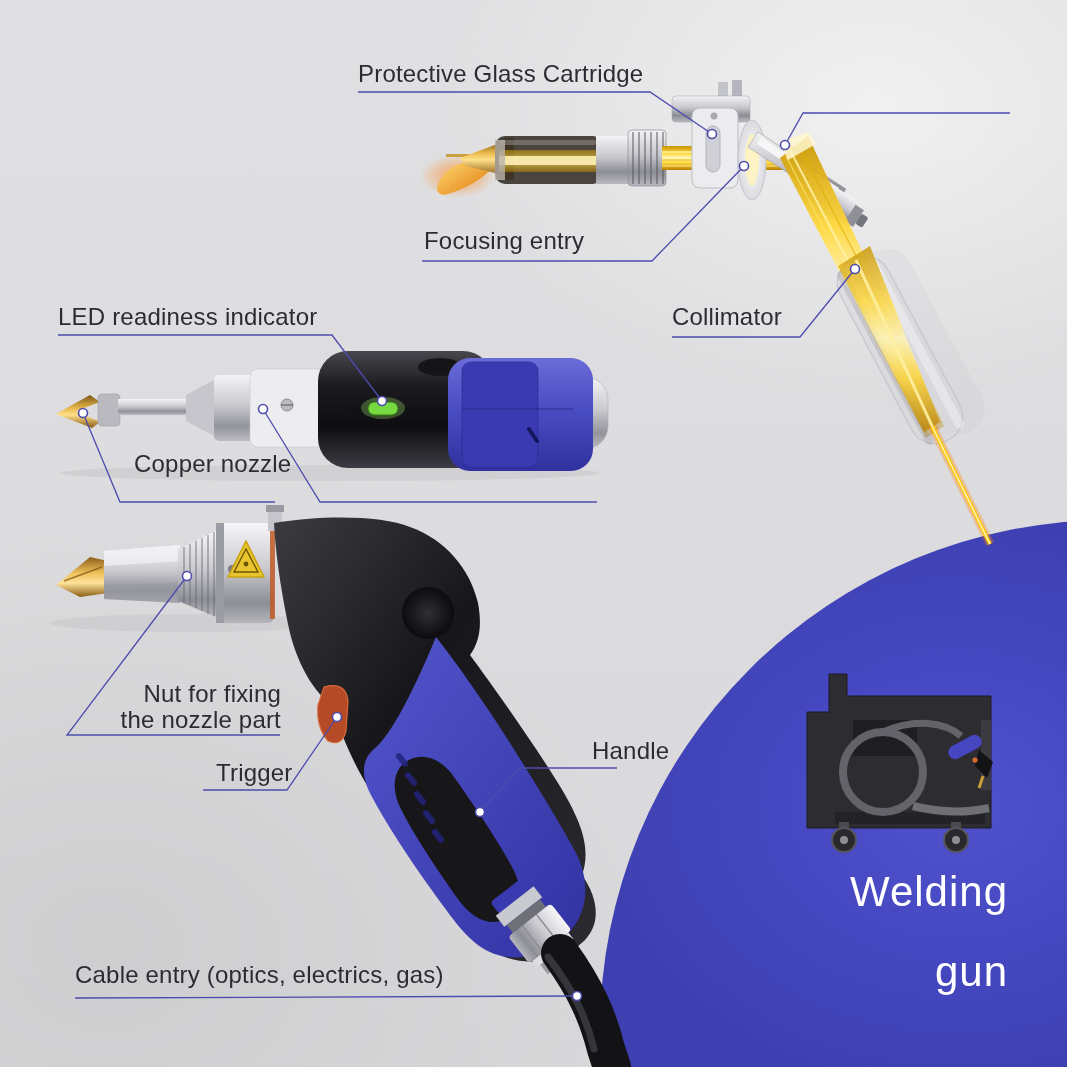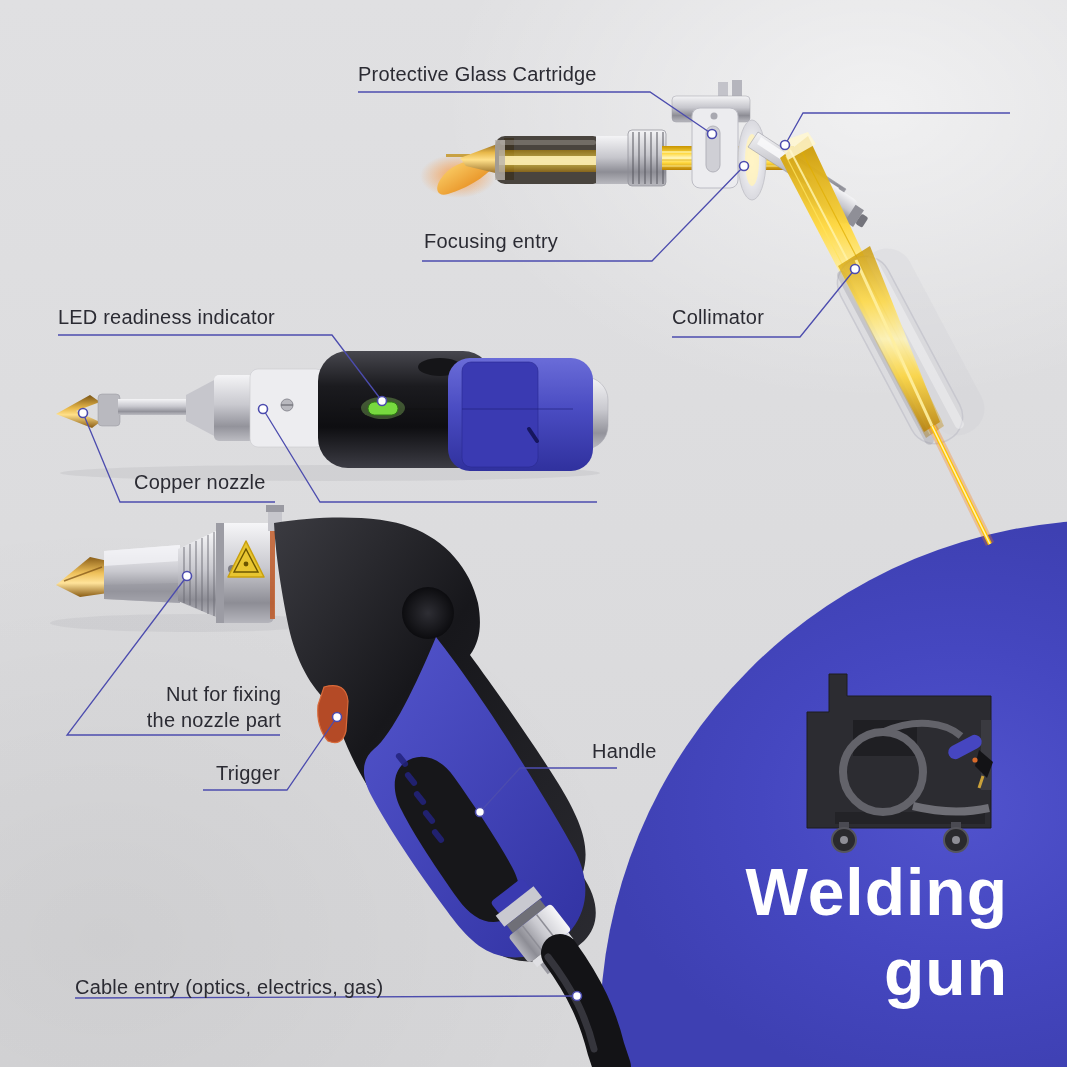--- a/index.html
+++ b/index.html
@@ -13,35 +13,35 @@
   .blue-circle{position:absolute;left:600px;top:520px;width:1020px;height:1020px;border-radius:50%;
     background:radial-gradient(closest-side at 35% 28%, #5153cd, #4547c0 55%, #3e40b2);z-index:1;}
   svg.art{position:absolute;z-index:3;}
   #art-head{left:340px;top:70px;}
   #art-side{left:20px;top:345px;}
   #art-pistol{left:40px;top:505px;}
   #art-machine{left:795px;top:660px;z-index:4;}
   .overlay{position:absolute;left:0;top:0;z-index:6;pointer-events:none;}
   .overlay polyline,.overlay line{fill:none;stroke:#4c4cae;stroke-width:1.3px;}
   .overlay circle{fill:#ffffff;stroke:#4c4cae;stroke-width:1.6px;}
-  .label{position:absolute;z-index:7;font-size:20px;line-height:26px;font-weight:500;
+  .label{position:absolute;z-index:7;font-size:24px;line-height:26px;font-weight:500;
          color:#2b2b33;white-space:pre-line;letter-spacing:.2px;}
   #lbl-0{left:358px;top:61px;}
   #lbl-1{left:803px;top:59px;}
   #lbl-2{left:424px;top:228px;}
   #lbl-3{left:672px;top:304px;text-align:right;}
   #lbl-4{left:58px;top:304px;}
-  #lbl-5{left:134px;top:469px;}
+  #lbl-5{left:134px;top:451px;}
   #lbl-6{left:382px;top:469px;}
   #lbl-7{left:75px;top:681px;width:206px;text-align:right;}
   #lbl-8{left:216px;top:760px;text-align:center;}
   #lbl-9{left:544px;top:738px;margin-left:48px;}
-  #lbl-10{left:75px;top:962px;margin-top:12px;}
+  #lbl-10{left:75px;top:962px;}
   .title{position:absolute;right:59px;top:852px;z-index:7;text-align:right;color:#ffffff;
-         font-weight:700;font-size:66px;line-height:80px;letter-spacing:1px;}
+         font-weight:400;font-size:42px;line-height:80px;letter-spacing:1px;}
   .title span{display:block;}
 </style>
 </head>
 <body>
 
 <div class="canvas">
 
   <div class="blue-circle"></div>
 
   <svg id="art-head" class="art" width="670" height="500" viewBox="0 0 670 500">

